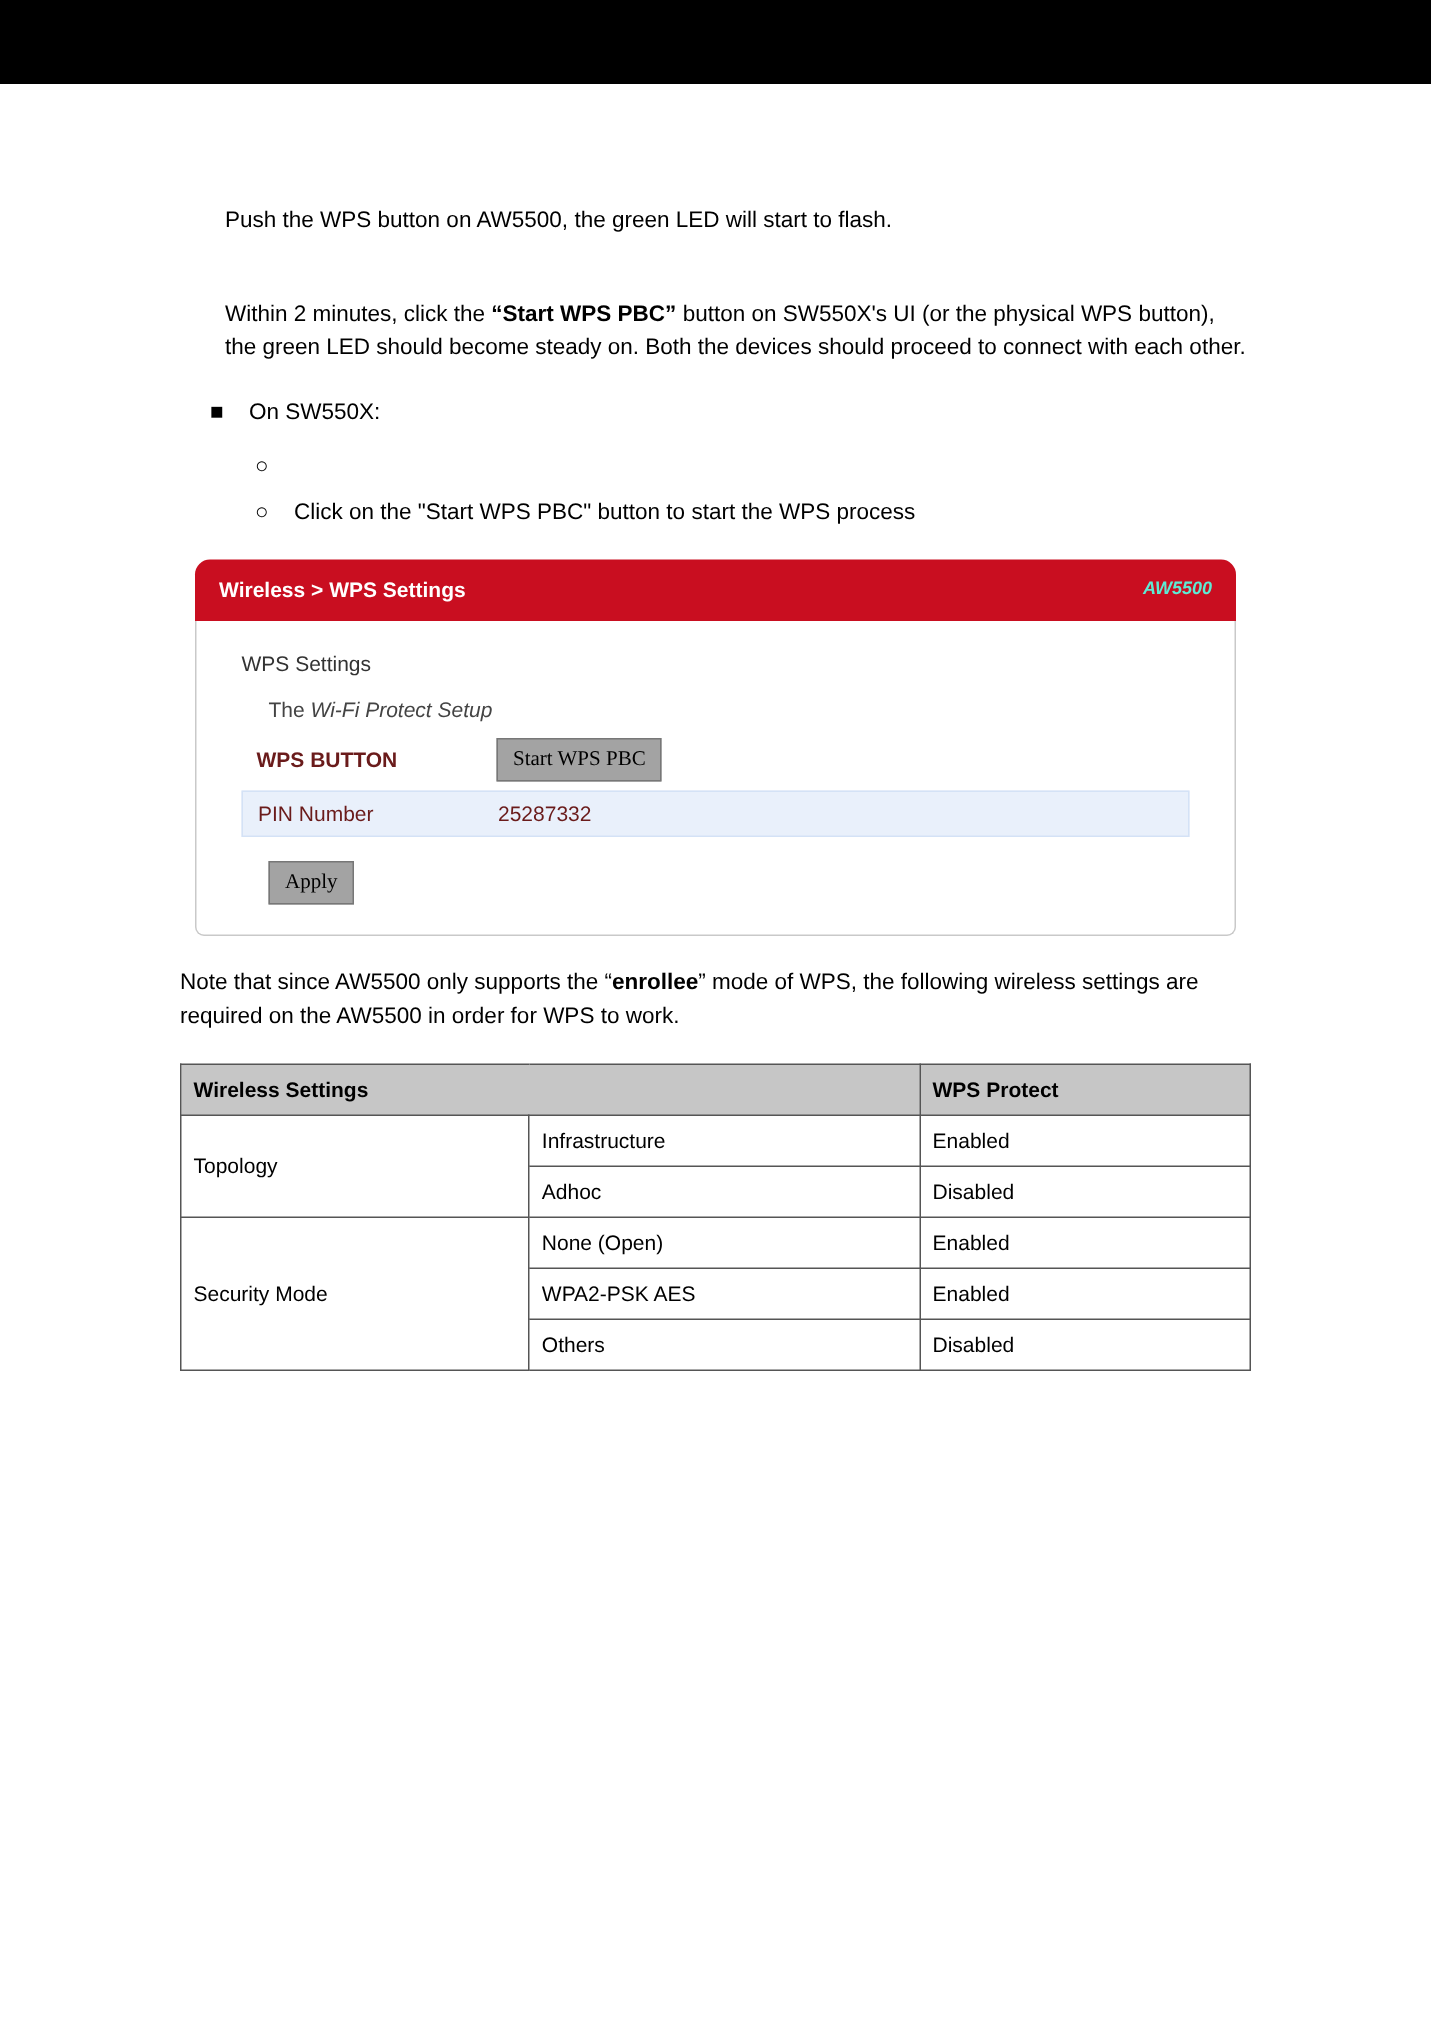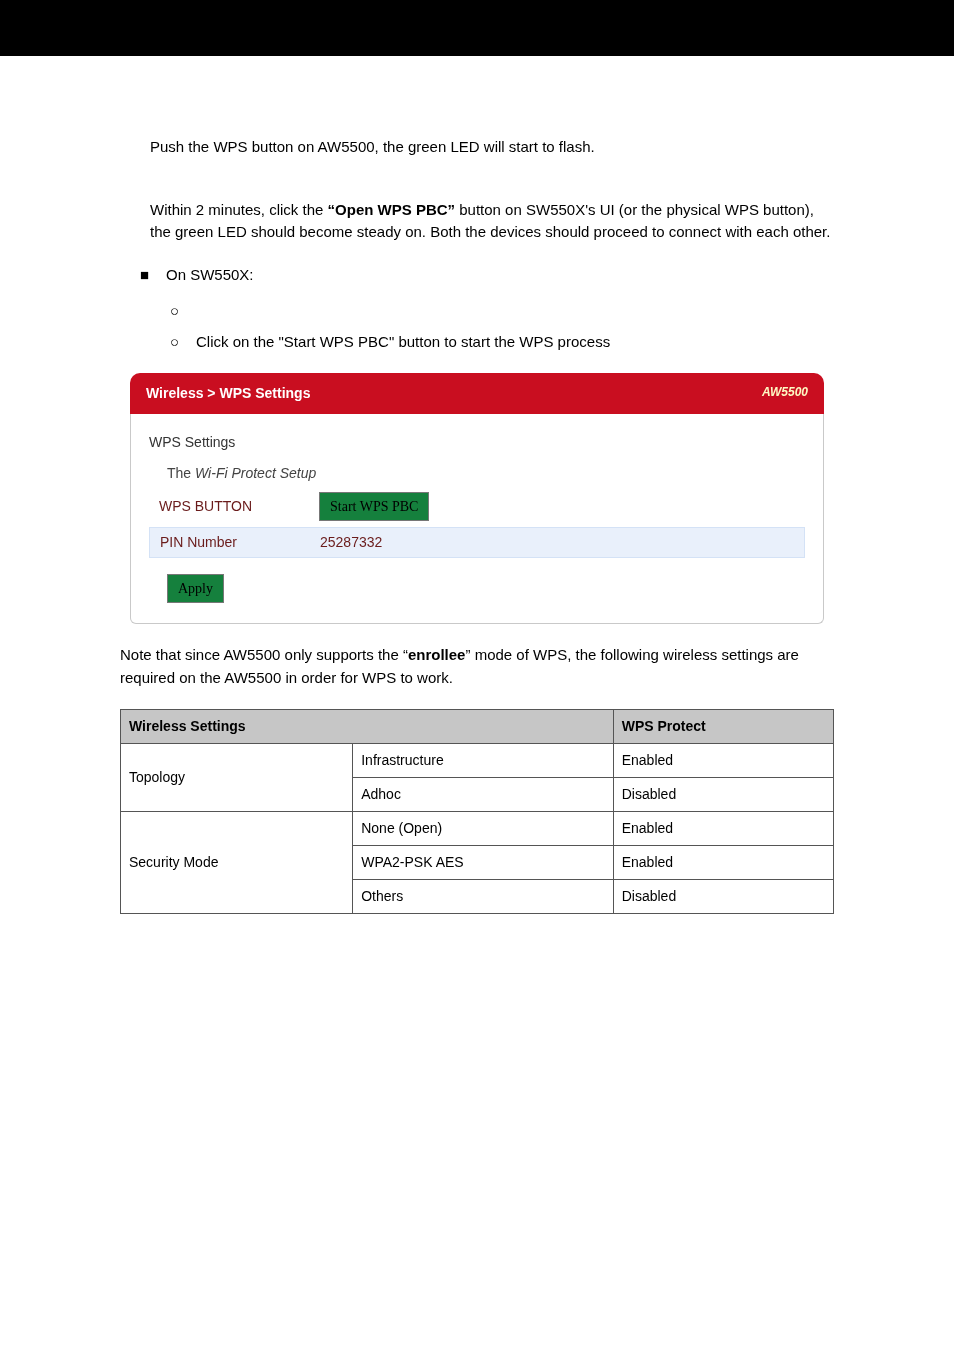--- a/index.html
+++ b/index.html
@@ -35,55 +35,55 @@
   .panel-header {
     background: #c90e20;
     color: #fff;
     padding: 10px 16px;
     border-radius: 10px 10px 0 0;
     display: flex;
     justify-content: space-between;
     font-weight: bold;
     font-size: 14px;
   }
-  .panel-header .brand { font-style: italic; font-weight: bold; color: #fef9c3; font-size: 12px; }
+  .panel-header .brand { font-style: italic; font-weight: bold; color: #5eead4; font-size: 12px; }
   .panel-body {
     border: 1px solid #c9c9c9;
     border-top: none;
     border-radius: 0 0 6px 6px;
-    padding: 14px 18px 20px;
+    padding: 14px 30px 20px;
     color: #444;
     font-size: 14px;
   }
   .fieldset-title { margin: 4px 0 10px; color: #333; }
   .stripe-blue {
     display: flex;
     align-items: center;
     background: #e9f0fb;
     border: 1px solid #d4e2f6;
     margin: 3px 0;
     padding: 4px 10px;
     color: #6a1b1b;
   }
   .stripe-blue .lbl { flex: 0 0 160px; }
   .row-plain {
     display: flex; align-items: center; margin: 6px 0 6px 10px; color: #6a1b1b;
   }
-  .row-plain .lbl { flex: 0 0 160px; }
+  .row-plain .lbl { flex: 0 0 160px; font-weight: bold; }
   .radio { display: inline-flex; align-items: center; gap: 4px; margin-right: 10px; color: #222; }
   .radio .dot {
     width: 13px; height: 13px; border: 1px solid #777; border-radius: 50%;
     display: inline-flex; align-items: center; justify-content: center;
     background: #fff;
   }
   .radio .dot .inner { width: 7px; height: 7px; background: #3b6ecb; border-radius: 50%; }
   .native-btn {
     display: inline-block;
     border: 1px solid #777;
-    background: #15803d;
+    background: #a3a3a3;
     padding: 3px 10px;
     font-family: "Times New Roman", serif;
     font-size: 14px;
     color: #000;
   }
   .italic { font-style: italic; }
   .figcap { text-align: center; margin: 14px 0 22px; }
 
   table.matrix {
     border-collapse: collapse;
@@ -102,21 +102,21 @@
 </head>
 <body>
 
 <div class="topbar"></div>
 
 <div class="page">
 
   <div class="para indent">Push the WPS button on AW5500, the green LED will start to flash.</div>
 
   <div class="para indent">
-    <span>Within 2 minutes, click the </span><span class="inline-bold">“Open WPS PBC”</span><span> button on SW550X's UI (or the physical WPS button), the green LED should become steady on. Both the devices should proceed to connect with each other.</span>
+    <span>Within 2 minutes, click the </span><span class="inline-bold">“Start WPS PBC”</span><span> button on SW550X's UI (or the physical WPS button), the green LED should become steady on. Both the devices should proceed to connect with each other.</span>
   </div>
 
   <div class="bullet-row">
     <div class="bullet-sym">■</div>
     <div>On SW550X:</div>
   </div>
 
   <div class="sub-bullet">
     <div class="circ">○</div>
   </div>

